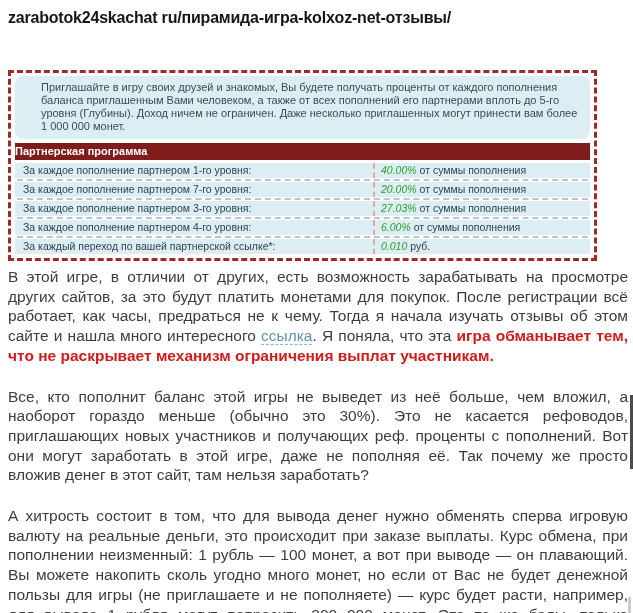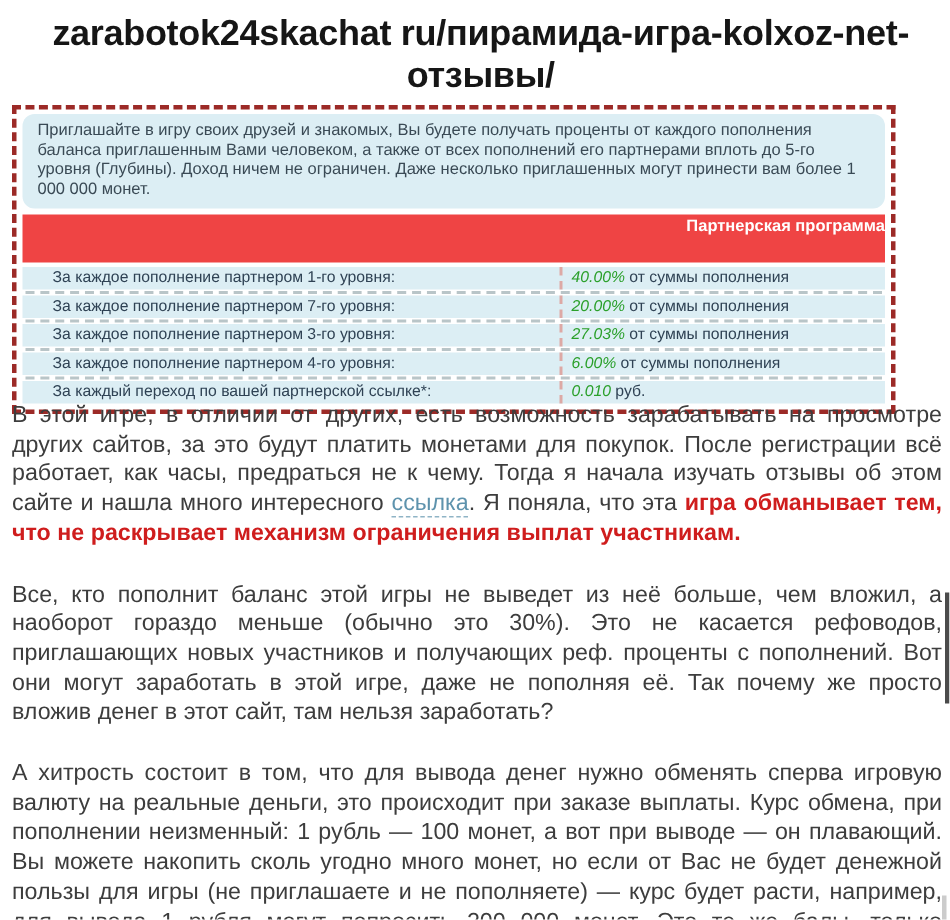--- a/index.html
+++ b/index.html
@@ -7,52 +7,51 @@
     width: 633px; height: 613px;
     background: #ffffff;
     font-family: "Liberation Sans", "DejaVu Sans", sans-serif;
     overflow: hidden;
     position: relative;
   }
   .page { width: 633px; height: 613px; position: relative; }
 
   .page-title {
     margin: 9px 0 0 8px;
-    font-size: 24px;
+    font-size: 16px;
     font-weight: bold;
     color: #161616;
     letter-spacing: -0.2px;
-    text-align: center;
   }
 
   
   .promo-box {
     position: absolute;
     left: 8px; top: 61px;
     width: 589px;
     border: 3px dashed #9c2a27;
     padding: 3px 4px 4px 4px;
     background: #ffffff;
   }
   .promo-intro {
     background: #dceef4;
     border-radius: 8px;
-    padding: 5px 10px 6px 10px;
+    padding: 5px 10px 6px 26px;
     font-size: 11px;
     line-height: 12.9px;
     color: #3a4a55;
   }
   .partner-table { margin-top: 4px; }
   .table-header {
-    background: #ef4444;
+    background: #7f1d1d;
     color: #ffffff;
     font-size: 11px;
     font-weight: bold;
-    text-align: right;
-    height: 32px;
+    text-align: left;
+    height: 17px;
     line-height: 17px;
     margin-bottom: 3px;
   }
   .table-row {
     background: #dceef4;
     height: 15px;
     line-height: 15px;
     display: flex;
     position: relative;
     margin-bottom: 4px;
@@ -61,21 +60,21 @@
   }
   .table-row:last-child { margin-bottom: 0; align-items: flex-end; }
   .table-row:not(:last-child)::after {
     content: "";
     position: absolute;
     left: 2px; right: 2px; bottom: -3px;
     border-bottom: 2px dashed #b9c5c8;
   }
   .row-label {
     width: 358px;
-    padding-left: 20px;
+    padding-left: 8px;
     overflow: hidden;
     white-space: nowrap;
   }
   .row-value {
     flex: 1;
     border-left: 2px dashed #dda9a5;
     padding-left: 6px;
     white-space: nowrap;
   }
   .value-number { color: #2ba02b; font-style: italic; }

